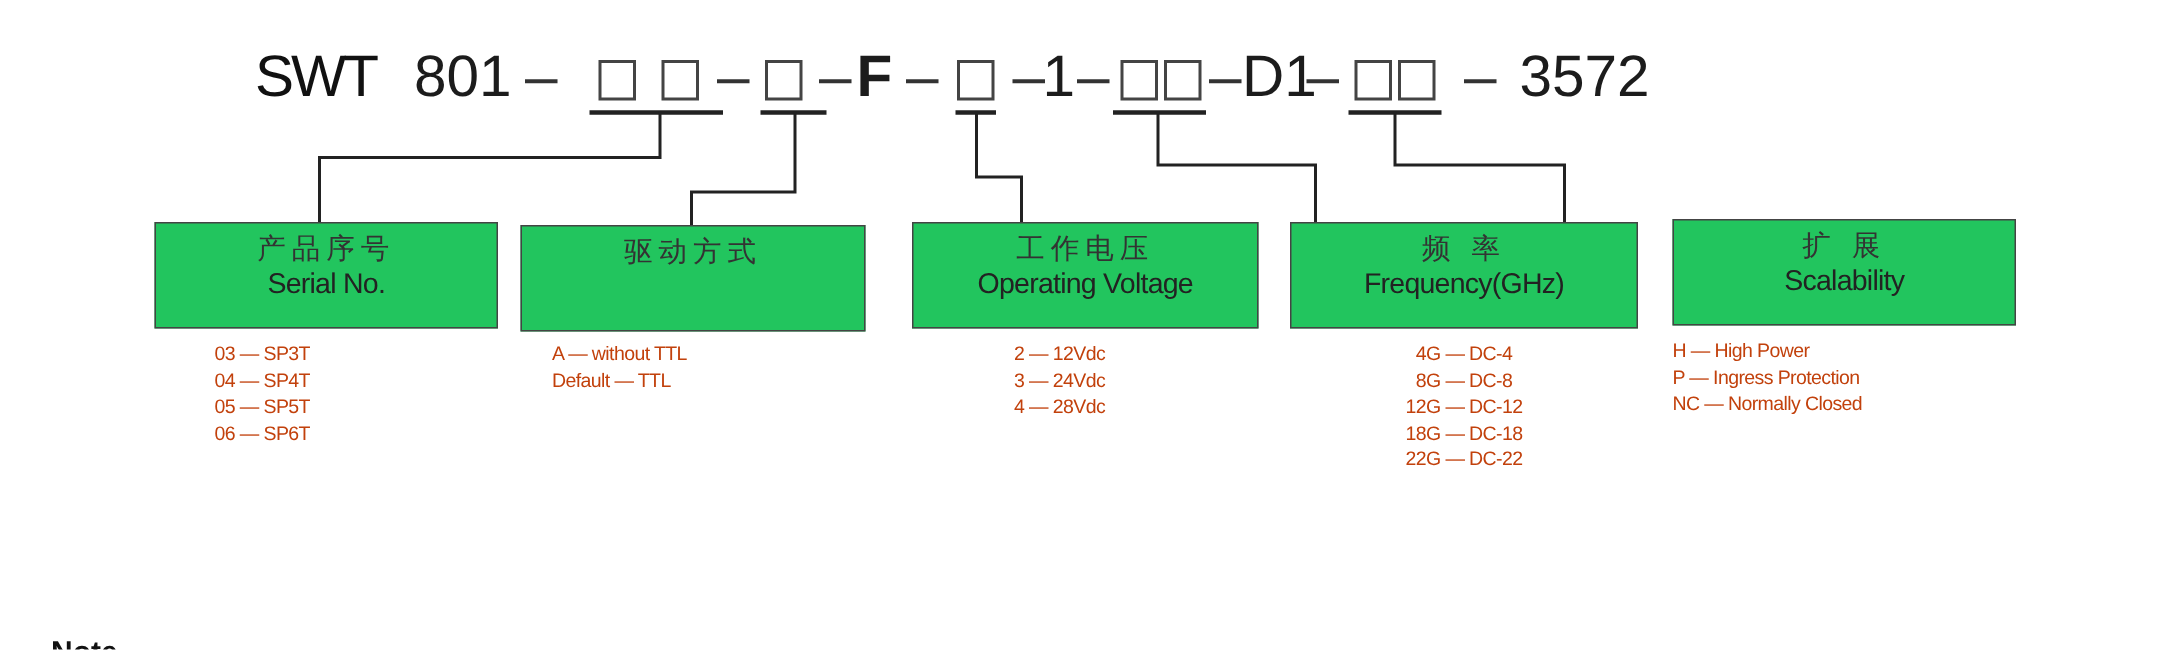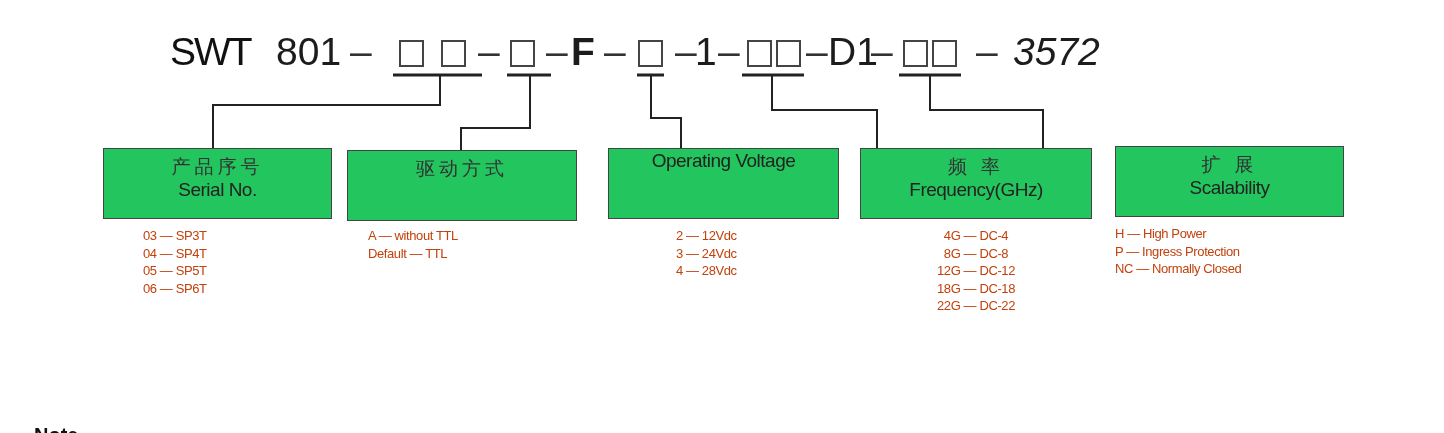--- a/index.html
+++ b/index.html
@@ -56,30 +56,31 @@
 <span class="code-seg" style="left:695px;">1</span>
 <span class="code-seg dash" style="left:718px;">–</span>
 <div class="slot" style="left:747px;"></div>
 <div class="slot" style="left:776px;"></div>
 <span class="code-seg dash" style="left:806px;">–</span>
 <span class="code-seg" style="left:828px;">D1</span>
 <span class="code-seg dash" style="left:871px;">–</span>
 <div class="slot" style="left:903px;"></div>
 <div class="slot" style="left:932px;"></div>
 <span class="code-seg dash" style="left:976px;">–</span>
-<span class="code-seg" style="left:1013px;font-style:italic;">3572</span>
+<span class="code-seg" style="left:1013px;">3572</span>
 
 <div class="box" style="left:103px; top:148px; width:229px; height:71px;">
   <div class="zh">产品序号</div>
   <div class="en">Serial No.</div>
 </div>
 <div class="box" style="left:347px; top:150px; width:230px; height:71px;">
   <div class="zh">驱动方式</div>
 </div>
 <div class="box" style="left:608px; top:148px; width:231px; height:71px;">
+  <div class="zh">工作电压</div>
   <div class="en">Operating Voltage</div>
 </div>
 <div class="box" style="left:860px; top:148px; width:232px; height:71px;">
   <div class="zh">频 率</div>
   <div class="en">Frequency(GHz)</div>
 </div>
 <div class="box" style="left:1115px; top:146px; width:229px; height:71px;">
   <div class="zh">扩 展</div>
   <div class="en">Scalability</div>
 </div>

